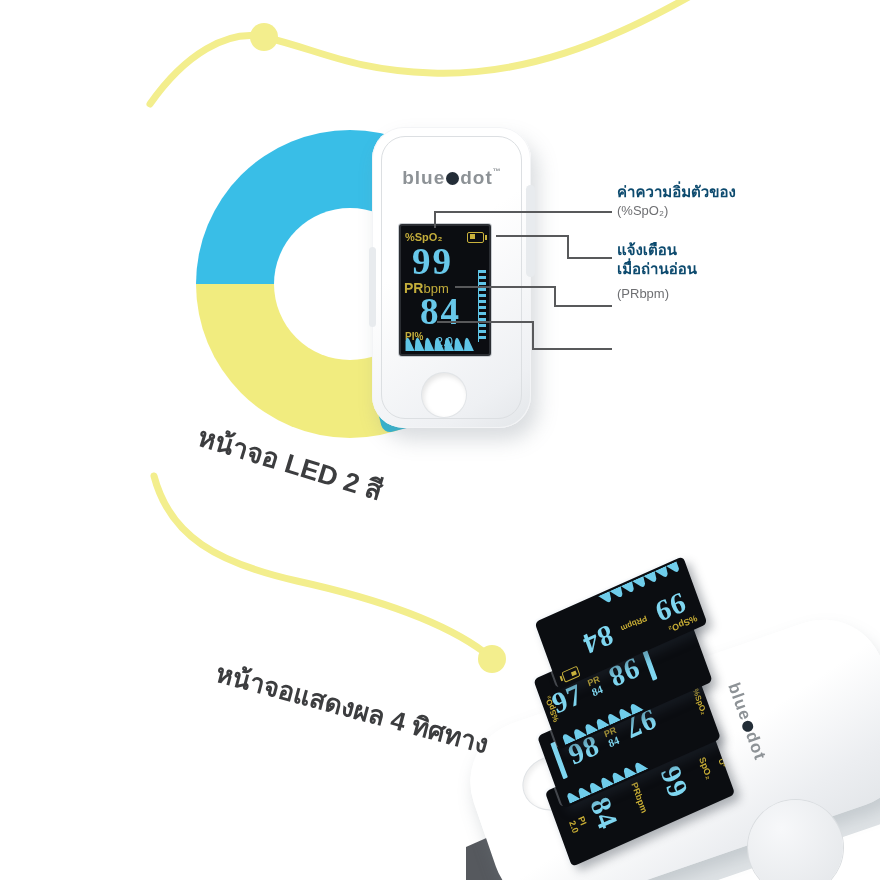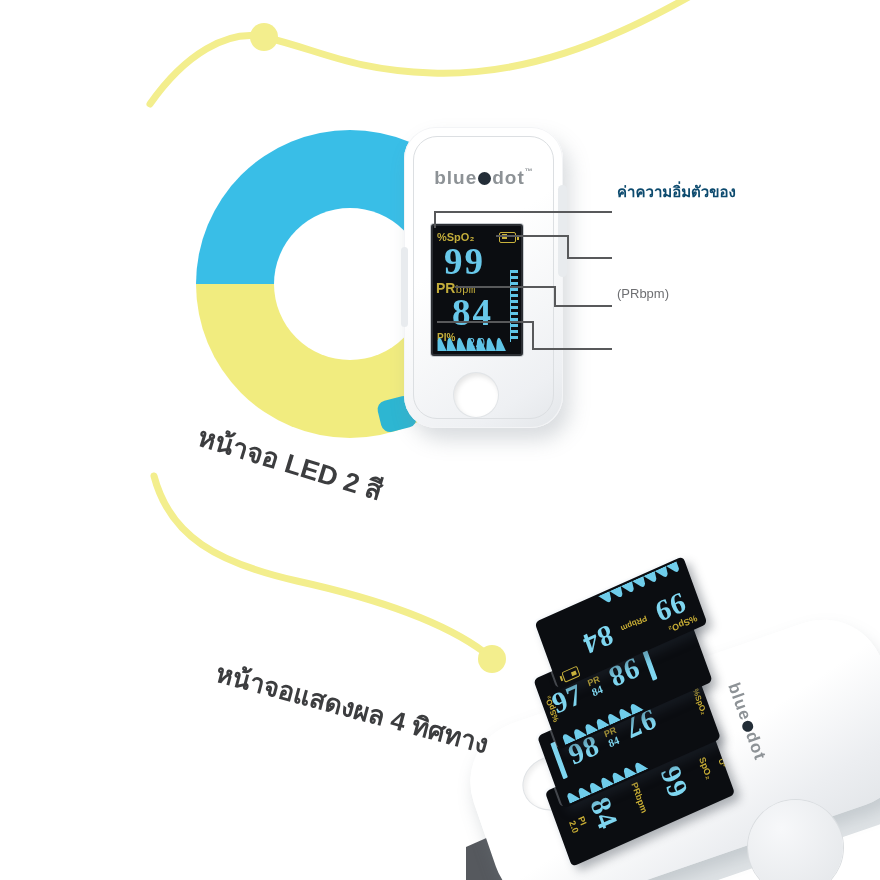--- a/index.html
+++ b/index.html
@@ -13,21 +13,21 @@
 
   
   svg.overlay{position:absolute;left:0;top:0;z-index:3;pointer-events:none;}
   .ycurve{fill:none;stroke:#f3ee8d;stroke-width:7;stroke-linecap:round;}
   .ydot{fill:#f3ee8d;}
   .callout{fill:none;stroke:#58595b;stroke-width:2;}
 
   
   .teal-sliver{position:absolute;left:379px;top:398px;width:36px;height:32px;background:#2db6d2;
                border-radius:9px;transform:rotate(-14deg);z-index:1;}
-  .device{position:absolute;left:404px;top:127px;width:159px;height:301px;border-radius:32px;
+  .device{position:absolute;left:372px;top:127px;width:159px;height:301px;border-radius:32px;
           background:linear-gradient(145deg,#ffffff 40%,#eef0f3 85%,#e3e6e9);
           box-shadow:7px 12px 20px rgba(130,140,150,.30), inset 0 0 0 1px #f3f4f6;z-index:2;}
   .device::before{content:"";position:absolute;inset:9px;border:1px solid #dcdfe2;border-radius:24px;}
   .clip{position:absolute;background:#e8ebee;border-radius:5px;}
   .clip-r{right:-4px;top:58px;width:9px;height:92px;}
   .clip-l{left:-3px;top:120px;width:7px;height:80px;}
 
   .logo{position:absolute;left:0;top:40px;width:100%;text-align:center;color:#8d9296;
         font-size:19px;font-weight:600;letter-spacing:1px;}
   .logo-dot{display:inline-block;width:13px;height:13px;background:#232d37;border-radius:50%;
@@ -42,21 +42,21 @@
   .batt{display:inline-block;position:relative;width:15px;height:9px;border:1.5px solid #c9b23c;
         border-radius:2px;}
   .batt::after{content:"";position:absolute;right:-4px;top:2px;width:2px;height:5px;background:#c9b23c;}
   .batt::before{content:"";position:absolute;left:1.5px;top:1.5px;width:5px;height:4.5px;background:#c9b23c;}
   .bignum{font-family:"Liberation Serif",serif;font-weight:bold;font-size:37px;line-height:.88;
           color:#68c8ea;letter-spacing:2px;}
   .n1{margin:3px 0 0 11px;}
   .n2{margin:1px 0 0 19px;}
   .prrow{margin:3px 0 0 3px;line-height:12px;}
   .prlbl{font-size:14px;}
-  .prunit{font-size:11px;font-weight:normal;font-family:Liberation Mono, monospace;}
+  .prunit{font-size:13px;font-weight:normal;}
   .pirow{display:flex;margin:3px 0 2px 4px;}
   .pilbl{font-size:10px;}
   .pival{font-size:12px;color:#68c8ea;margin-left:13px;margin-top:4px;}
   .wave{display:block;color:#5fc5e7;}
   .main-wave{position:absolute;left:3px;bottom:3px;width:76px;height:17px;}
   .vbar{position:absolute;right:3px;top:44px;width:7px;height:72px;border-left:1px solid #5fc5e7;
         background:repeating-linear-gradient(to bottom,#5fc5e7 0 3px,transparent 3px 6px);}
   .hole{position:absolute;left:50px;top:246px;width:44px;height:44px;border-radius:50%;background:#fff;
         box-shadow:0 0 0 1px #e1e4e7, inset 2px 3px 5px rgba(0,0,0,.10);}
 
@@ -168,20 +168,25 @@
     <path class="ycurve" d="M154 476 C170 537 218 563 297 581 C374 598 441 620 484 652"></path>
     <circle class="ydot" cx="492" cy="659" r="14"></circle>
     <path class="callout" d="M435 228 L435 212 L612 212"></path>
     <path class="callout" d="M496 236 L568 236 L568 258 L612 258"></path>
     <path class="callout" d="M455 287 L555 287 L555 306 L612 306"></path>
     <path class="callout" d="M437 322 L533 322 L533 349 L612 349"></path>
   </svg>
 
   <div class="ann" style="top:182px">
     <div class="ann-line">ค่าความอิ่มตัวของ</div>
+    <div class="ann-unit">(%SpO₂)</div>
+  </div>
+  <div class="ann" style="top:240px">
+    <div class="ann-line">แจ้งเตือน</div>
+    <div class="ann-line">เมื่อถ่านอ่อน</div>
   </div>
   <div class="ann" style="top:284px">
     <div class="ann-unit">(PRbpm)</div>
   </div>
   <div class="ann" style="top:330px">
   </div>
 
   <div class="caption caption1">หน้าจอ LED 2 สี</div>
   <div class="caption caption2">หน้าจอแสดงผล 4 ทิศทาง</div>
 

